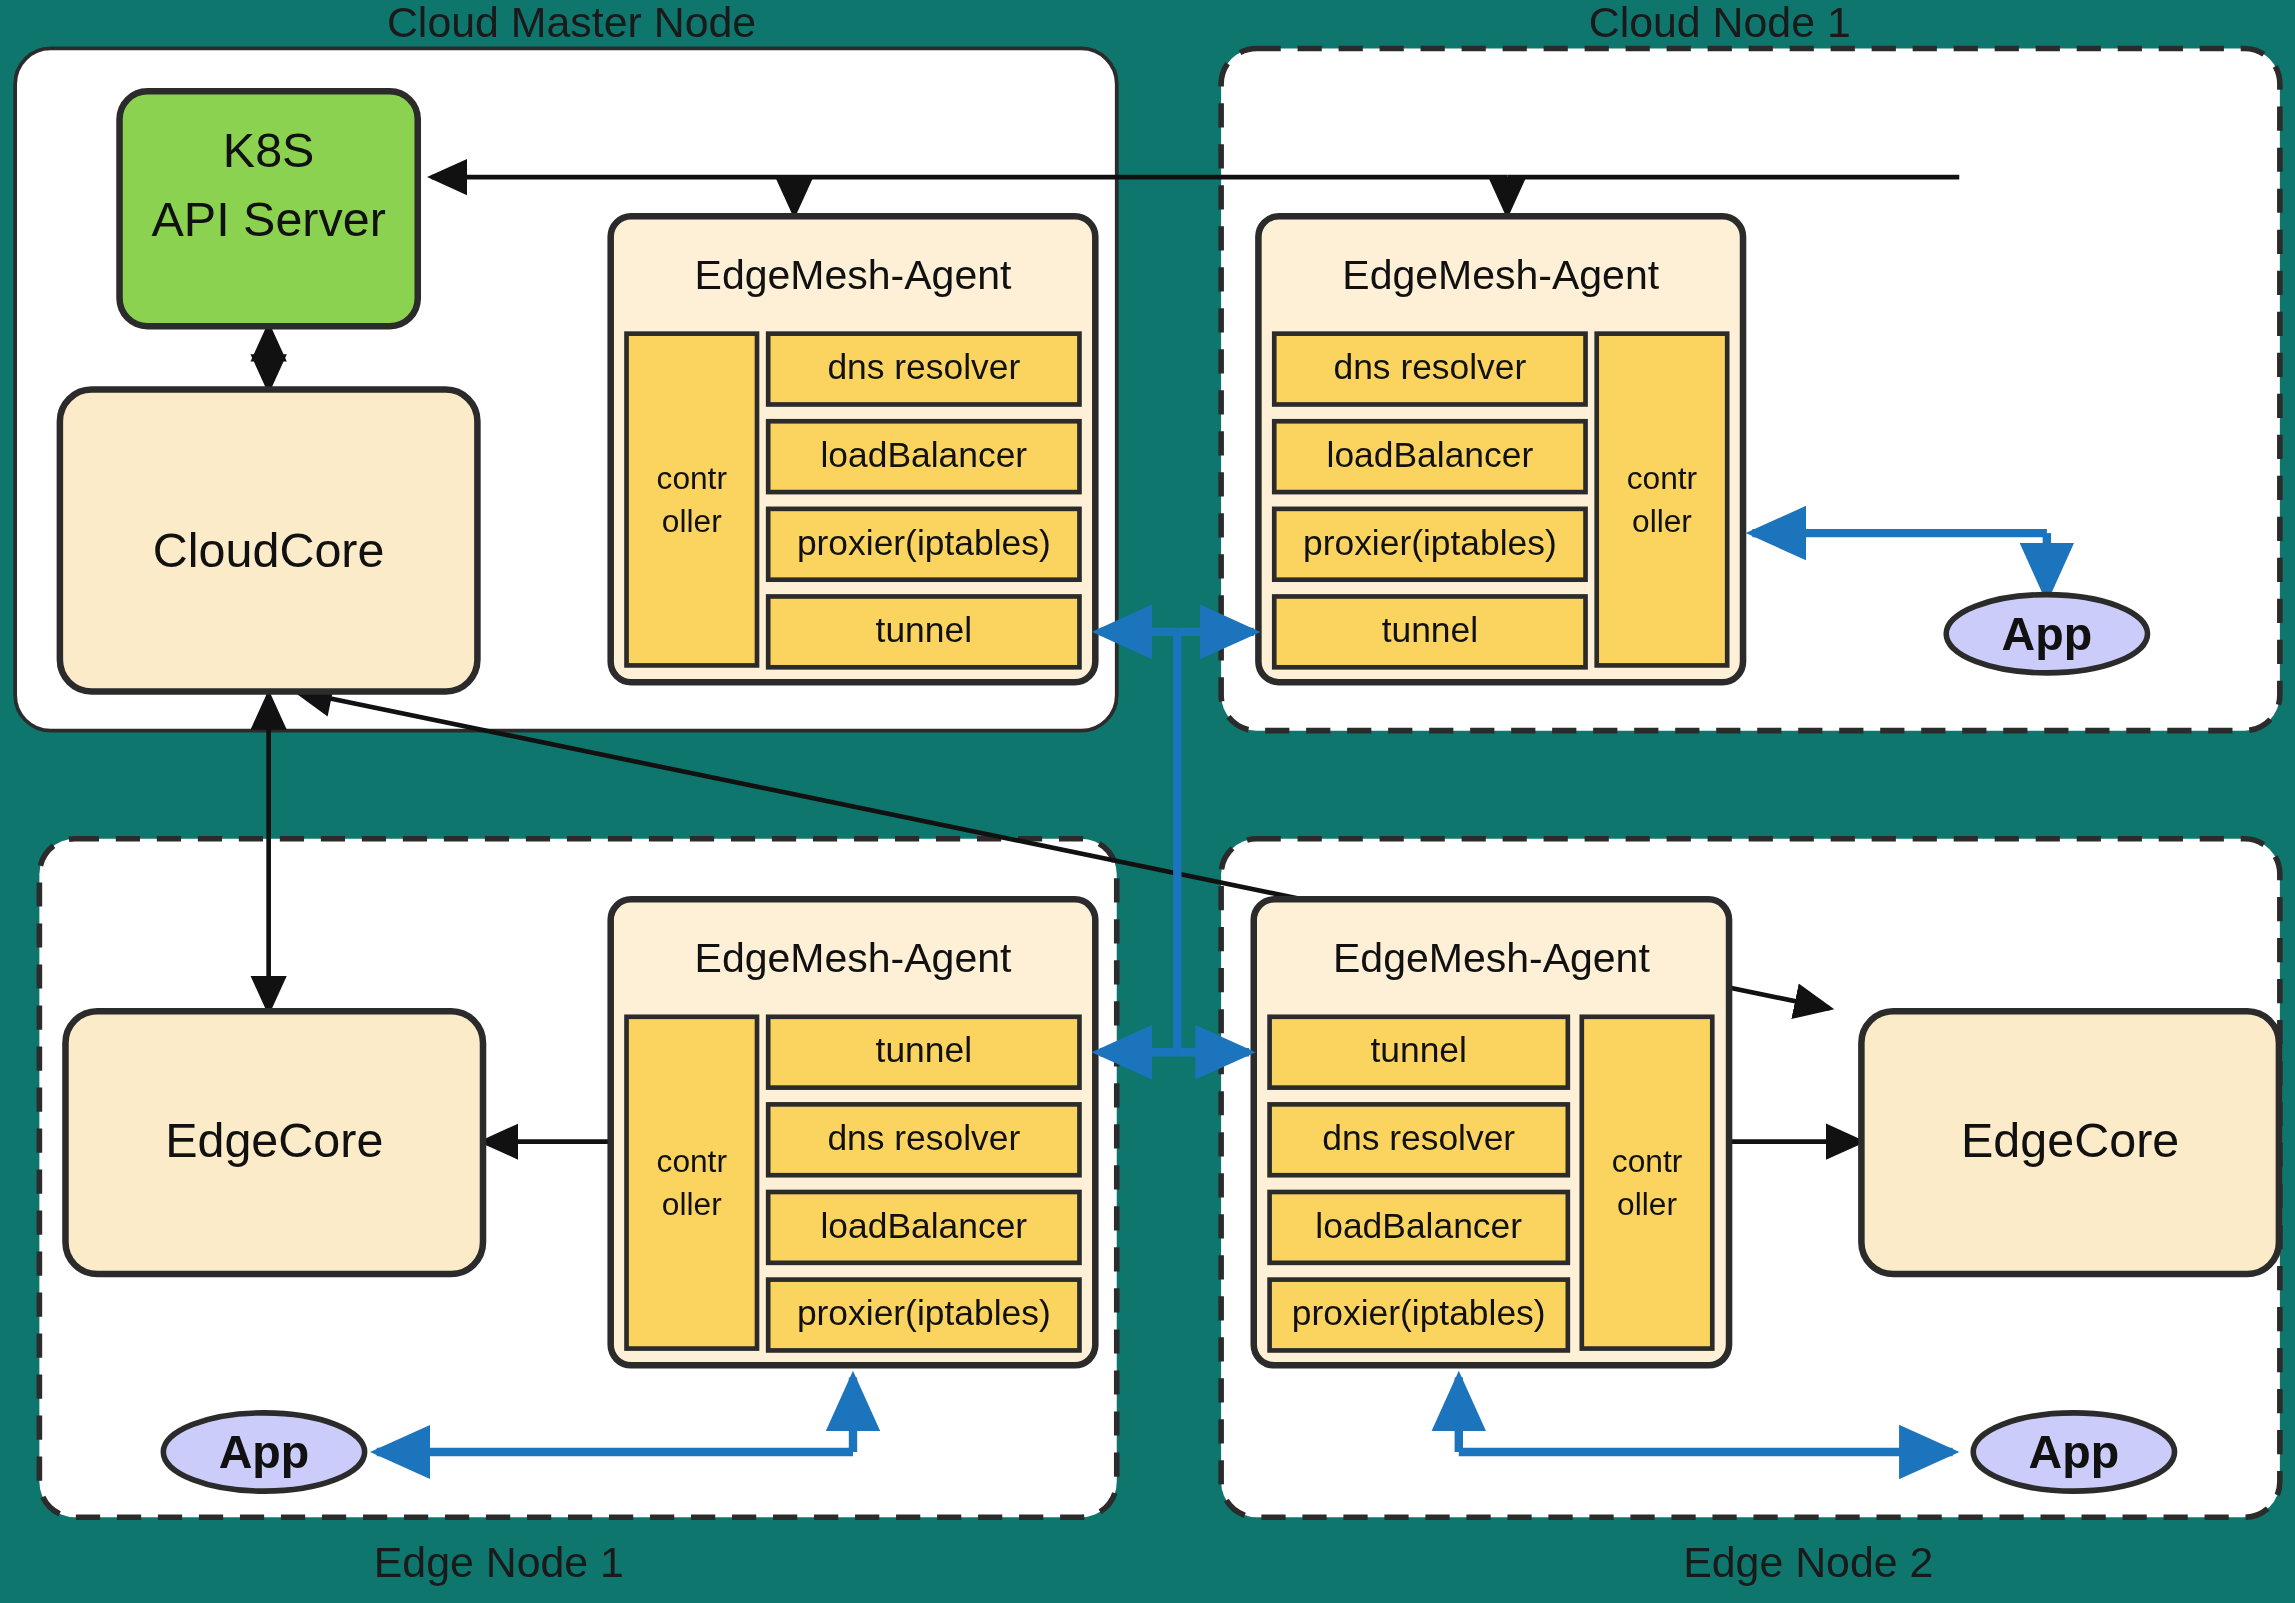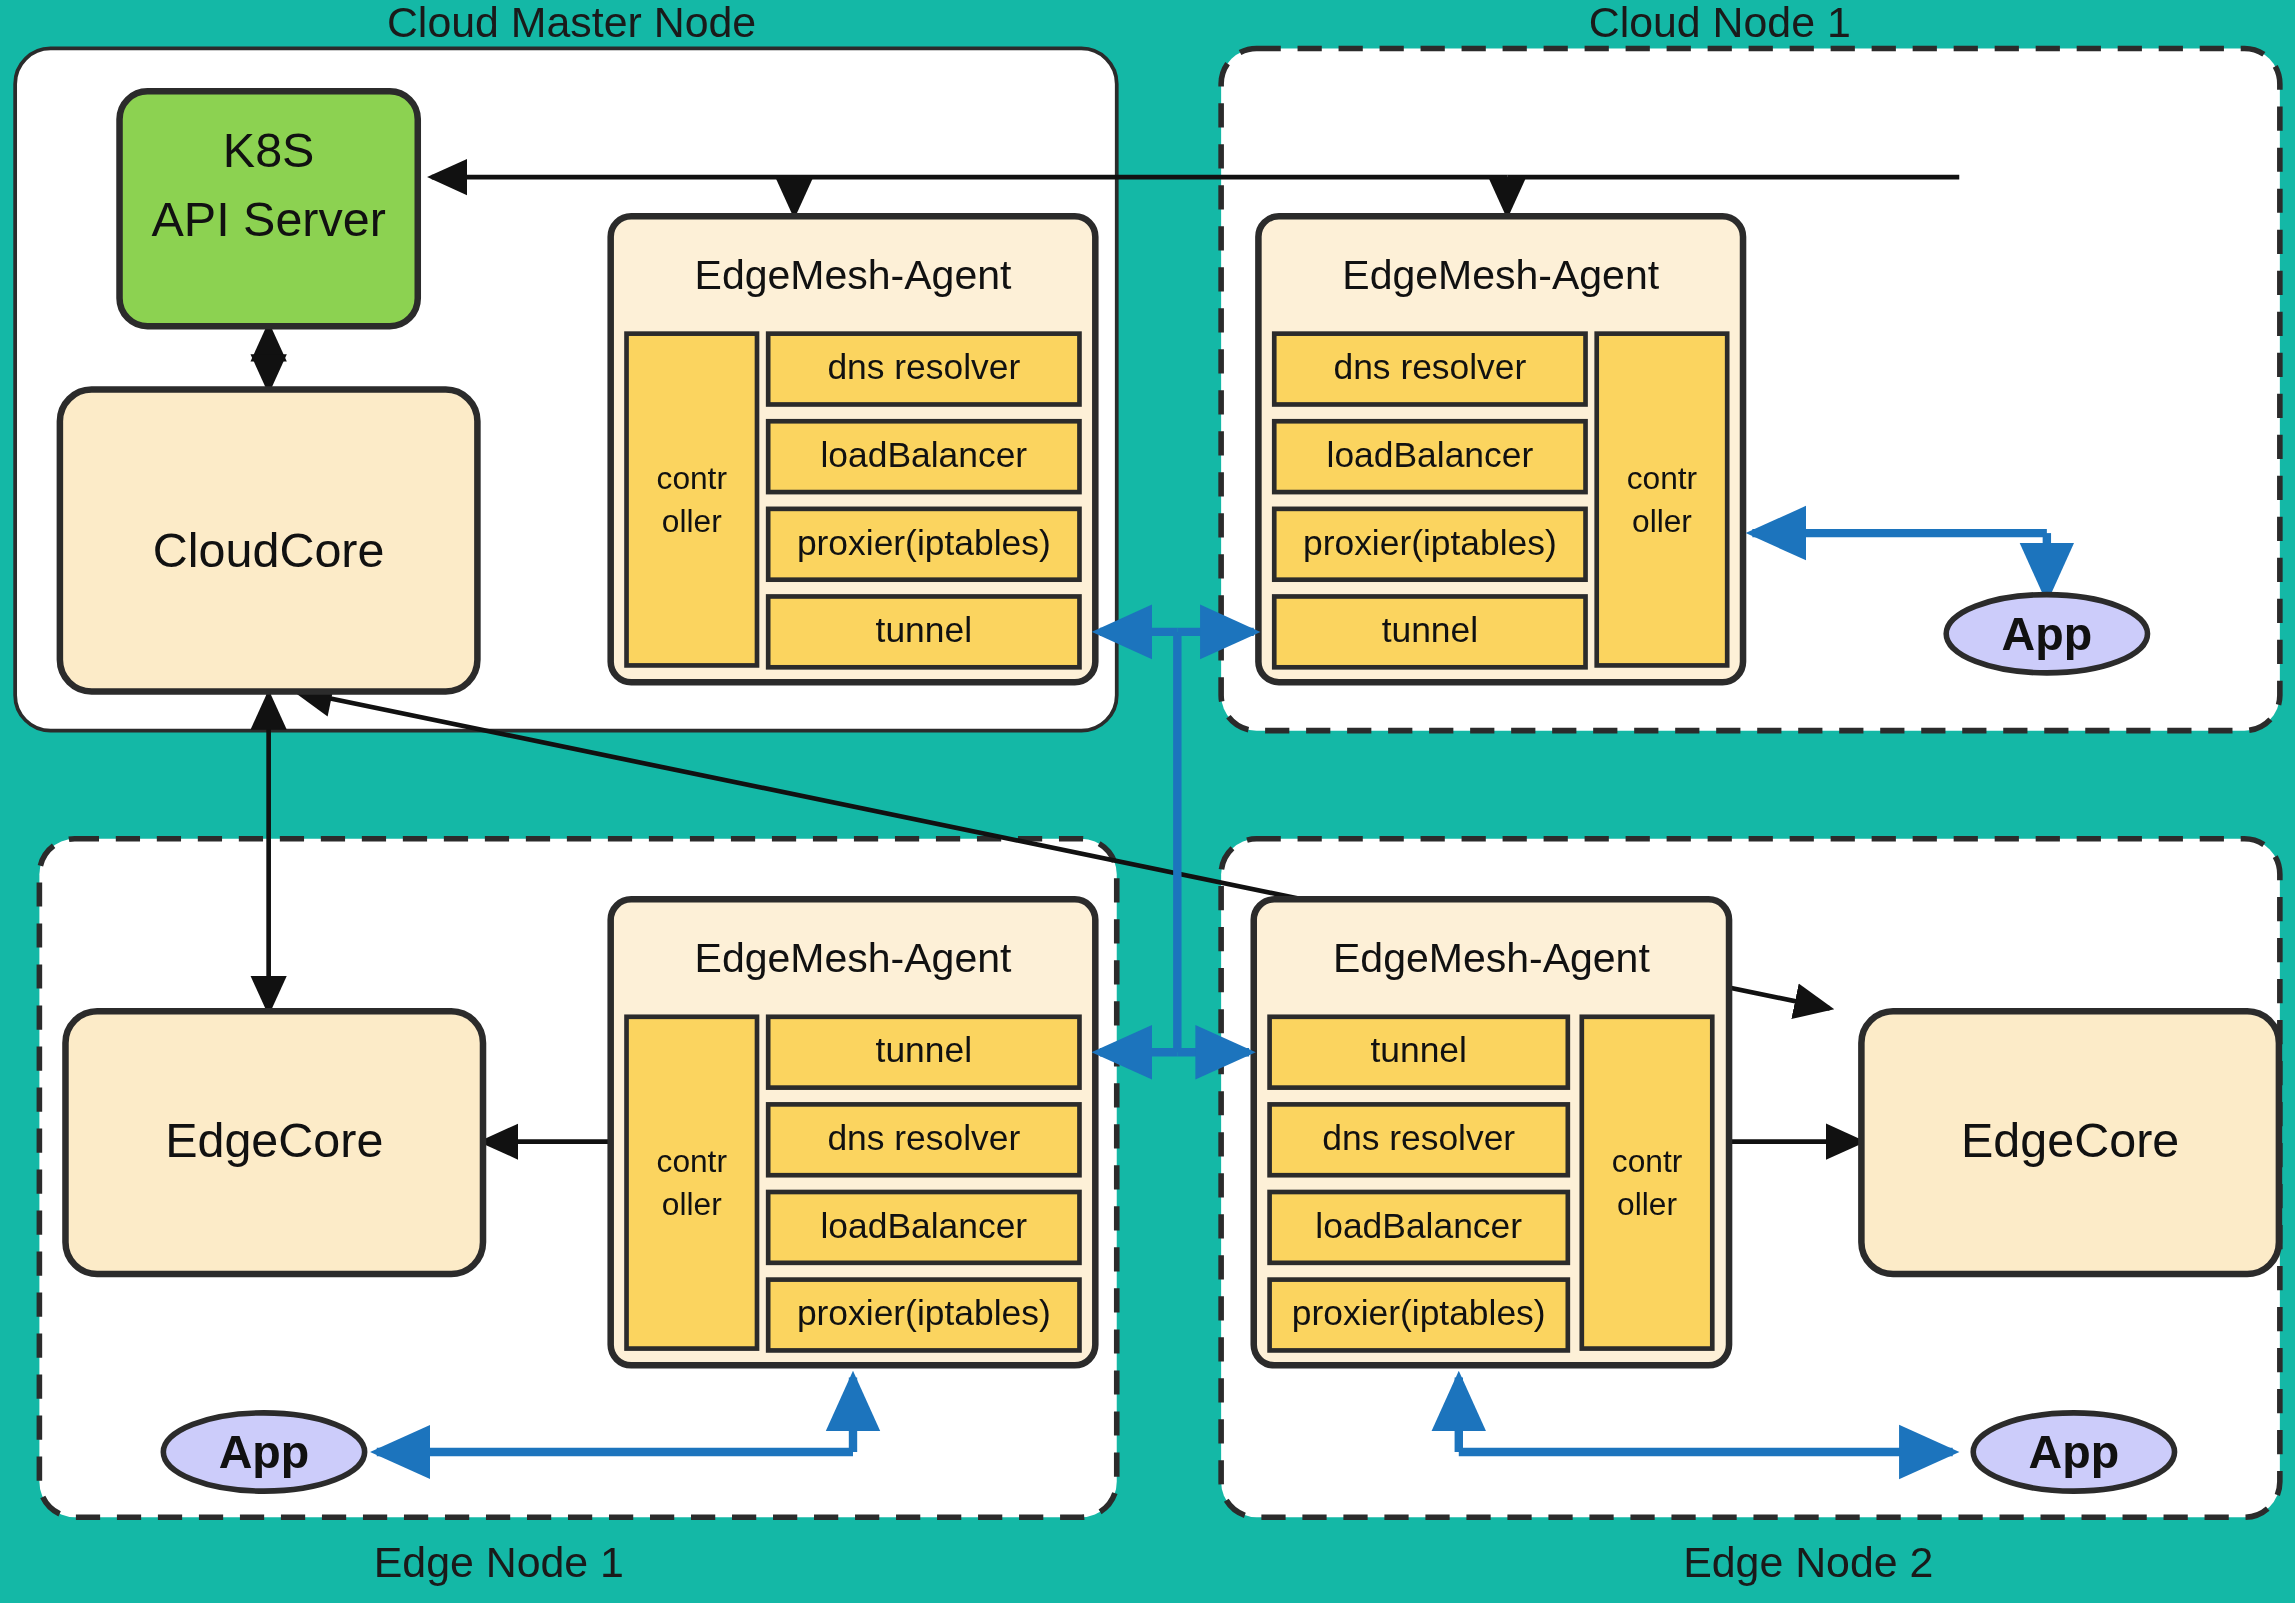--- a/index.html
+++ b/index.html
@@ -1,17 +1,17 @@
 <!DOCTYPE html>
 <html style="font-size:15px"><head>
 <meta charset="utf-8">
 <style>
   html,body{margin:0;padding:0;background:#ffffff;}
   body{font-family:"Liberation Sans", sans-serif;}
-  #stage{position:relative;width:2295px;height:1603px;background:#14b8a6;overflow:hidden;}
+  #stage{position:relative;width:2295px;height:1603px;background:#0f766e;overflow:hidden;}
   svg{position:absolute;left:0;top:0;width:2295px;height:1603px;}
   .zone-title{font-size:46px;fill:#1a1a1a;text-anchor:middle;dominant-baseline:middle;}
   .box-label{font-size:52px;fill:#111;text-anchor:middle;dominant-baseline:middle;}
   .agent-title{font-size:44px;fill:#111;text-anchor:middle;dominant-baseline:middle;}
   .mod-label{font-size:38px;fill:#111;text-anchor:middle;dominant-baseline:middle;}
   .ctrl-label{font-size:34px;fill:#111;text-anchor:middle;dominant-baseline:middle;}
   .app-label{font-size:50px;font-weight:bold;fill:#111;text-anchor:middle;dominant-baseline:middle;}
   .zone-solid{fill:#ffffff;stroke:#2b2b2b;stroke-width:4;}
   .zone-dashed{fill:#ffffff;stroke:#2b2b2b;stroke-width:6;stroke-dasharray:26 18;}
   .blk{stroke:#2b2b2b;stroke-width:7;}

